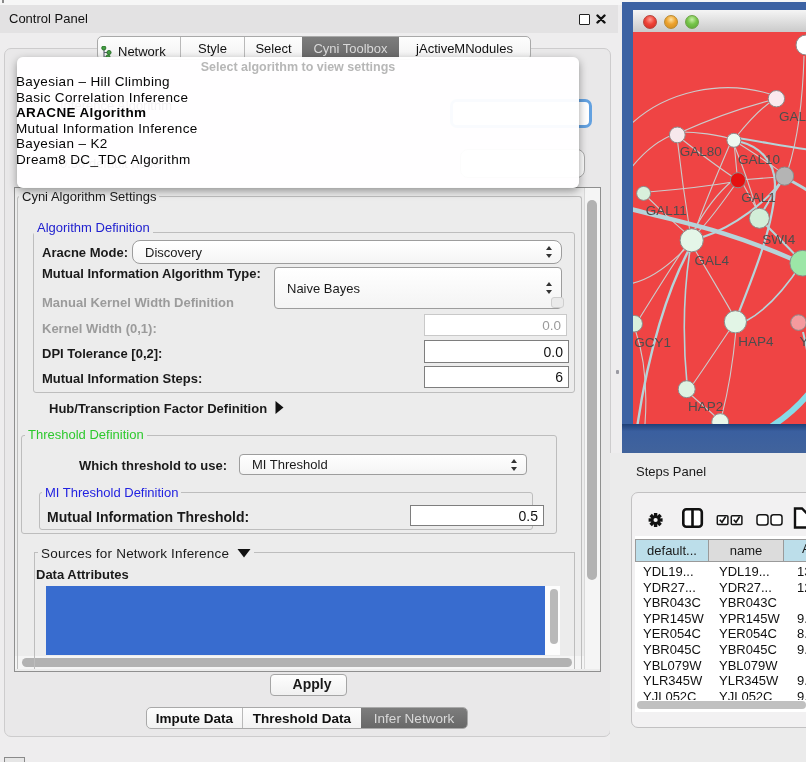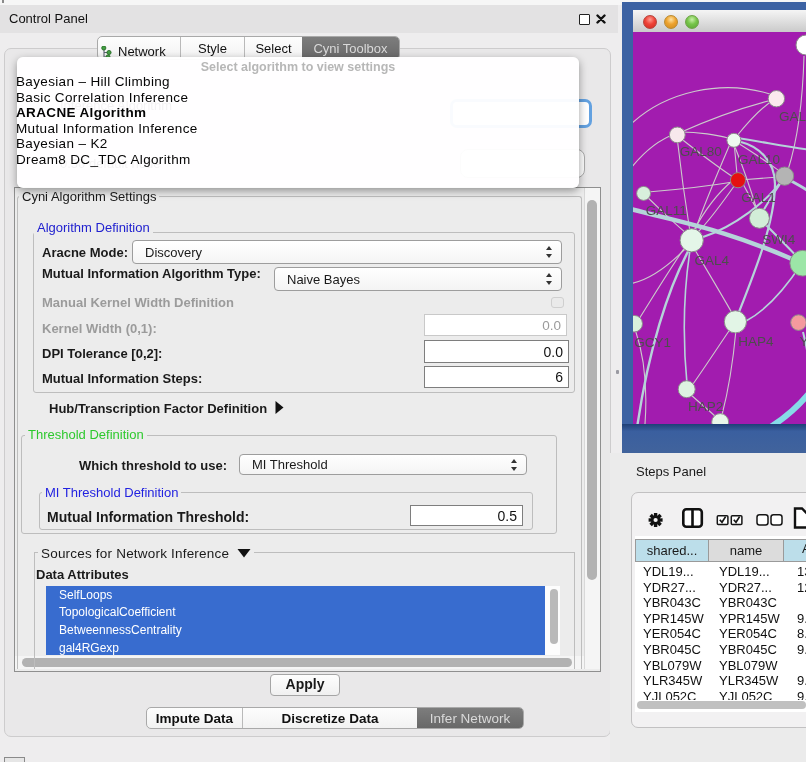--- a/index.html
+++ b/index.html
@@ -32,40 +32,41 @@
   <div style="width:83px;display:flex;align-items:flex-end;border-right:1px solid #b9b9b9;padding-left:3px;box-sizing:border-box;">
     <svg width="12" height="13" viewBox="0 0 12 13" style="margin-right:5px;">
       <path d="M3 2.5 L3 11 M3 6.5 L7.5 6.5 M3 11 L6 11" stroke="#5a6470" stroke-width="1.1" fill="none"></path>
       <circle cx="2.8" cy="2" r="2.1" fill="#44a044" stroke="#1e651e" stroke-width="0.8"></circle>
       <circle cx="8" cy="6.5" r="2.1" fill="#44a044" stroke="#1e651e" stroke-width="0.8"></circle>
       <circle cx="7" cy="11" r="2.1" fill="#44a044" stroke="#1e651e" stroke-width="0.8"></circle>
     </svg>Network</div>
   <div style="width:63px;display:flex;align-items:center;justify-content:center;border-right:1px solid #b9b9b9;">Style</div>
   <div style="width:57px;display:flex;align-items:center;justify-content:center;">Select</div>
   <div style="width:97px;display:flex;align-items:center;justify-content:center;background:linear-gradient(#7d7d7d,#686868);color:#d9d9d9;">Cyni Toolbox</div>
+  <div style="width:131px;display:flex;align-items:center;justify-content:center;">jActiveMNodules</div>
 </div>
 
 <div class="abs" style="left:14px;top:187px;width:585px;height:483px;background:#ececec;border:1px solid #8f8f8f;"></div>
 
 <div class="abs" style="left:584px;top:188px;width:15px;height:481px;background:#f5f5f5;border-left:1px solid #d8d8d8;"></div>
 <div class="abs" style="left:586.5px;top:200px;width:10px;height:380px;background:#b2b2b2;border-radius:6px;"></div>
 
 <div class="abs" style="left:15px;top:656px;width:569px;height:13px;background:#f5f5f5;"></div>
 <div class="abs" style="left:22px;top:658px;width:550px;height:9px;background:#b2b2b2;border-radius:5px;"></div>
 
 <div class="abs" style="left:17px;top:196px;width:563px;height:472px;border:1px solid #bdbdbd;border-bottom:none;border-radius:3px 3px 0 0;"></div>
 <div class="abs" style="left:19px;top:189px;background:#ececec;padding:0 3px;font-size:13px;color:#1a1a1a;">Cyni Algorithm Settings</div>
 
 <div class="abs" style="left:32.5px;top:232px;width:540px;height:159px;border:1px solid #bdbdbd;border-radius:3px;"></div>
 <div class="abs" style="left:34px;top:220px;background:#ececec;padding:0 3px;font-size:13px;color:#2121cf;">Algorithm Definition</div>
 
 <div class="abs b" style="left:42px;top:245px;font-size:13px;color:#1a1a1a;text-align:center;">Aracne Mode:</div>
-<div class="abs combo" style="left:132px;top:240px;width:430px;height:24px;">Discovery<span class="spin"></span></div>
+<div class="abs combo" style="left:132px;top:240px;width:430px;height:24px;border-radius:8px;">Discovery<span class="spin"></span></div>
 <div class="abs b" style="left:42px;top:266px;font-size:13px;color:#1a1a1a;">Mutual Information Algorithm Type:</div>
-<div class="abs combo" style="left:274px;top:267px;width:288px;height:24px;">Naive Bayes<span class="spin"></span></div>
+<div class="abs combo" style="left:274px;top:267px;width:288px;height:42px;">Naive Bayes<span class="spin"></span></div>
 <div class="abs b" style="left:42px;top:295px;font-size:13px;color:#9b9b9b;">Manual Kernel Width Definition</div>
 <div class="abs" style="left:551px;top:297px;width:11px;height:8.5px;background:#eaeaea;border:1px solid #cfcfcf;border-radius:3px;"></div>
 <div class="abs b" style="left:42px;top:321px;font-size:13px;color:#9b9b9b;">Kernel Width (0,1):</div>
 <div class="abs field" style="left:424px;top:314px;width:143px;height:22px;border-color:#c9c9c9;color:#9b9b9b;font-size:13.5px;">0.0</div>
 <div class="abs b" style="left:42px;top:346px;font-size:13px;color:#1a1a1a;">DPI Tolerance [0,2]:</div>
 <div class="abs field" style="left:424px;top:340px;width:145px;height:23px;">0.0</div>
 <div class="abs b" style="left:42px;top:371px;font-size:13px;color:#1a1a1a;">Mutual Information Steps:</div>
 <div class="abs field" style="left:424px;top:366px;width:145px;height:22px;">6</div>
 
 <div class="abs" style="left:49px;top:401px;font-size:13px;font-weight:bold;color:#1a1a1a;">Hub/Transcription Factor Definition</div>
@@ -73,39 +74,38 @@
     <path d="M1.5 1 L9.5 7.5 L1.5 14 Z" fill="#111"></path>
   </svg>
 
 <div class="abs" style="left:21px;top:435px;width:534px;height:97px;border:1px solid #bdbdbd;border-radius:3px;"></div>
 <div class="abs" style="left:25px;top:427px;background:#ececec;padding:0 3px;font-size:13px;color:#2ec92e;">Threshold Definition</div>
 <div class="abs b" style="left:79px;top:458px;font-size:13px;color:#1a1a1a;">Which threshold to use:</div>
 <div class="abs combo" style="left:239px;top:454px;width:288px;height:21px;">MI Threshold<span class="spin"></span></div>
 <div class="abs" style="left:39px;top:492px;width:492px;height:36px;border:1px solid #bdbdbd;border-radius:3px;"></div>
 <div class="abs" style="left:42px;top:485px;background:#ececec;padding:0 3px;font-size:13px;color:#2222e0;">MI Threshold Definition</div>
 <div class="abs b" style="left:47px;top:509px;font-size:14px;color:#1a1a1a;">Mutual Information Threshold:</div>
-<div class="abs field" style="left:410px;top:505px;width:113px;height:21px;">0.5</div>
+<div class="abs field" style="left:410px;top:505px;width:134px;height:21px;">0.5</div>
 
 <div class="abs" style="left:33.5px;top:552px;width:539px;height:116px;border:1px solid #bdbdbd;border-bottom:none;"></div>
 <div class="abs" style="left:38px;top:546px;background:#ececec;padding:0 3px;font-size:13.5px;letter-spacing:0.2px;color:#1a1a1a;">Sources for Network Inference&nbsp; <svg width="14" height="10" viewBox="0 0 14 10" style="display:inline-block;">
       <path d="M0.5 1 L13.5 1 L7 9.5 Z" fill="#111"></path>
     </svg></div>
 <div class="abs b" style="left:36px;top:567px;font-size:13px;color:#1a1a1a;">Data Attributes</div>
 
 <div class="abs" style="left:46px;top:586px;width:514px;height:69px;background:#fdfdfd;overflow:hidden;">
   <div style="position:absolute;left:0;top:0;width:499px;height:69px;background:#386ccf;"></div>
-  <div style="position:absolute;left:13px;top:0.5px;font-size:12px;color:#fff;line-height:17.7px;">SelfLoops<br>TopologicalCoefficient<br>BetweennessCentrality<br>gal4RGexp</div>
   <div style="position:absolute;left:503.5px;top:3px;width:8px;height:55px;background:#b9b9b9;border-radius:4px;"></div>
 </div>
 
-<div class="abs" style="left:270px;top:674px;width:68px;height:20px;background:linear-gradient(#fefefe,#f0f0f0);border:1px solid #a5a5a5;border-radius:4px;text-align:center;line-height:19px;font-size:14px;font-weight:600;color:#1a1a1a;">Apply</div>
-
-<div class="abs" style="left:146px;top:707px;height:20px;display:flex;border:1px solid #a9a9a9;border-radius:5px;overflow:hidden;background:linear-gradient(#fdfdfd,#f2f2f2);font-size:13.5px;font-weight:600;color:#111;gap:28px;">
+<div class="abs" style="left:270px;top:674px;width:68px;height:20px;background:linear-gradient(#fefefe,#f0f0f0);border:1px solid #a5a5a5;border-radius:4px;text-align:center;line-height:19px;font-size:14px;font-weight:600;color:#1a1a1a;padding-left:7px;">Apply</div>
+
+<div class="abs" style="left:146px;top:707px;height:20px;display:flex;border:1px solid #a9a9a9;border-radius:5px;overflow:hidden;background:linear-gradient(#fdfdfd,#f2f2f2);font-size:13.5px;font-weight:600;color:#111;">
   <div style="width:95px;display:flex;align-items:center;justify-content:center;border-right:1px solid #b9b9b9;">Impute Data</div>
-  <div style="width:118px;display:flex;align-items:center;justify-content:center;">Discretize Data</div>
+  <div style="width:118px;display:flex;align-items:center;justify-content:center;">Threshold Data</div>
   <div style="width:106px;display:flex;align-items:center;justify-content:center;background:linear-gradient(#7d7d7d,#686868);color:#d9d9d9;font-weight:normal;">Infer Network</div>
 </div>
 
 <div class="abs" style="left:4px;top:757px;width:19px;height:14px;border:1.5px solid #8a8a8a;background:#e6e6e6;"></div>
 
 <div class="abs" style="left:450px;top:99px;width:142px;height:29px;border:3px solid #63a1e0;border-radius:7px;background:#fff;box-sizing:border-box;"></div>
 <div class="abs" style="left:460px;top:149px;width:125px;height:29px;border:1.5px solid #ababab;border-radius:8px;background:#fdfdfd;box-sizing:border-box;"></div>
 
 <div class="abs" style="left:17px;top:57px;width:562px;height:131px;background:rgba(255,255,255,0.96);border-radius:6px;box-shadow:0 3px 9px rgba(0,0,0,0.38);"></div>
 <div class="abs" style="left:60px;top:98px;font-size:13px;color:rgba(40,40,40,0.055);">Inference Algorithm</div>
@@ -113,21 +113,21 @@
 <div class="abs" style="left:17px;top:60px;width:562px;text-align:center;font-size:12.5px;font-weight:600;color:#b7b7b7;">Select algorithm to view settings</div>
 <div class="abs" style="left:16px;top:74px;font-size:13.5px;letter-spacing:0.35px;color:#050505;line-height:15.6px;">Bayesian – Hill Climbing<br>Basic Correlation Inference<br><span class="b">ARACNE Algorithm</span><br>Mutual Information Inference<br>Bayesian – K2<br>Dream8 DC_TDC Algorithm</div>
 
 <div class="abs" style="left:622px;top:2px;width:184px;height:454px;background:#3c62a3;"></div>
 <div class="abs" style="left:633px;top:10px;width:173px;height:22px;background:linear-gradient(#f5f5f5,#cacaca);border-bottom:1px solid #8d8d8d;"></div>
 
 <div class="abs" style="left:643px;top:15px;width:12px;height:12px;border-radius:50%;background:radial-gradient(circle at 50% 30%,#ff9a90 0%,#ee4438 45%,#cf2a20 100%);border:0.5px solid #b5443c;"></div>
 <div class="abs" style="left:663.5px;top:15px;width:12px;height:12px;border-radius:50%;background:radial-gradient(circle at 50% 30%,#ffe2a0 0%,#eda32f 45%,#cf8a1e 100%);border:0.5px solid #ba8a30;"></div>
 <div class="abs" style="left:684.5px;top:15px;width:12px;height:12px;border-radius:50%;background:radial-gradient(circle at 50% 30%,#c8f0a8 0%,#77c54a 45%,#5aa433 100%);border:0.5px solid #6fa348;"></div>
 
-<div class="abs" id="canvasbox" style="left:633px;top:32px;width:173px;height:504px;background:#a21caf;overflow:hidden;">
+<div class="abs" id="canvasbox" style="left:633px;top:32px;width:173px;height:504px;background:#ef4444;overflow:hidden;">
 <svg width="173" height="392" viewBox="0 0 173 392" style="position:absolute;left:0;top:0;">
   <g fill="none" stroke="#cbcbcb" stroke-width="1.1">
     <path d="M-5 95 C 30 60, 90 45, 143 64"></path>
     <path d="M143 67 C 110 75, 75 88, 46 101"></path>
     <path d="M44 105 C 48 140, 53 175, 57 200"></path>
     <path d="M46 105 C 65 120, 85 135, 100 145"></path>
     <path d="M104 150 C 90 170, 75 190, 65 200"></path>
     <path d="M101 110 L 104 142"></path>
     <path d="M103 110 C 120 120, 138 133, 148 140"></path>
     <path d="M107 148 L 146 145"></path>
@@ -229,21 +229,21 @@
 
   <g stroke="#161616" stroke-width="1.5" fill="#fff">
     <rect x="112" y="8.8" width="11" height="10.2" rx="2.5"></rect>
     <rect x="126" y="8.8" width="11" height="10.2" rx="2.5"></rect>
   </g>
 
   <path d="M150 2.5 L157 2.5 L163.5 9 L163.5 21.5 L150 21.5 Z" fill="#fff" stroke="#111" stroke-width="2.4"></path>
 </svg>
 
 <div class="abs" style="left:635px;top:536px;width:171px;height:176px;background:#fff;overflow:hidden;">
-  <div style="position:absolute;left:0;top:3px;width:74px;height:23px;background:#bcdeea;border:1px solid #9a9a9a;box-sizing:border-box;text-align:center;line-height:22px;font-size:13px;color:#1a1a1a;">shared...</div>
+  <div style="position:absolute;left:0;top:3px;width:74px;height:23px;background:#bcdeea;border:1px solid #9a9a9a;box-sizing:border-box;text-align:center;line-height:22px;font-size:13px;color:#1a1a1a;">default...</div>
   <div style="position:absolute;left:73px;top:3px;width:76px;height:23px;background:#dcdcdc;border:1px solid #9a9a9a;box-sizing:border-box;text-align:center;line-height:22px;font-size:13px;color:#1a1a1a;">name</div>
   <div style="position:absolute;left:148px;top:3px;width:26px;height:23px;background:#bcdeea;border:1px solid #9a9a9a;box-sizing:border-box;overflow:hidden;">
       <span style="position:absolute;left:18px;top:1px;font-size:13px;color:#1a1a1a;">Av</span>
     </div>
   <div style="position:absolute;left:0;top:26px;width:171px;height:138px;overflow:hidden;font-size:13px;color:#111;line-height:15.6px;">
     <div style="position:absolute;left:8px;top:2px;">YDL19...<br>YDR27...<br>YBR043C<br>YPR145W<br>YER054C<br>YBR045C<br>YBL079W<br>YLR345W<br>YJL052C</div>
     <div style="position:absolute;left:84px;top:2px;">YDL19...<br>YDR27...<br>YBR043C<br>YPR145W<br>YER054C<br>YBR045C<br>YBL079W<br>YLR345W<br>YJL052C</div>
     <div style="position:absolute;left:162px;top:2px;">13<br>12<br><br>9.<br>8.<br>9.<br><br>9.<br>9.</div>
   </div>
   <div style="position:absolute;left:2px;top:165px;width:169px;height:8px;background:#c0c0c0;border-radius:4px;"></div>

